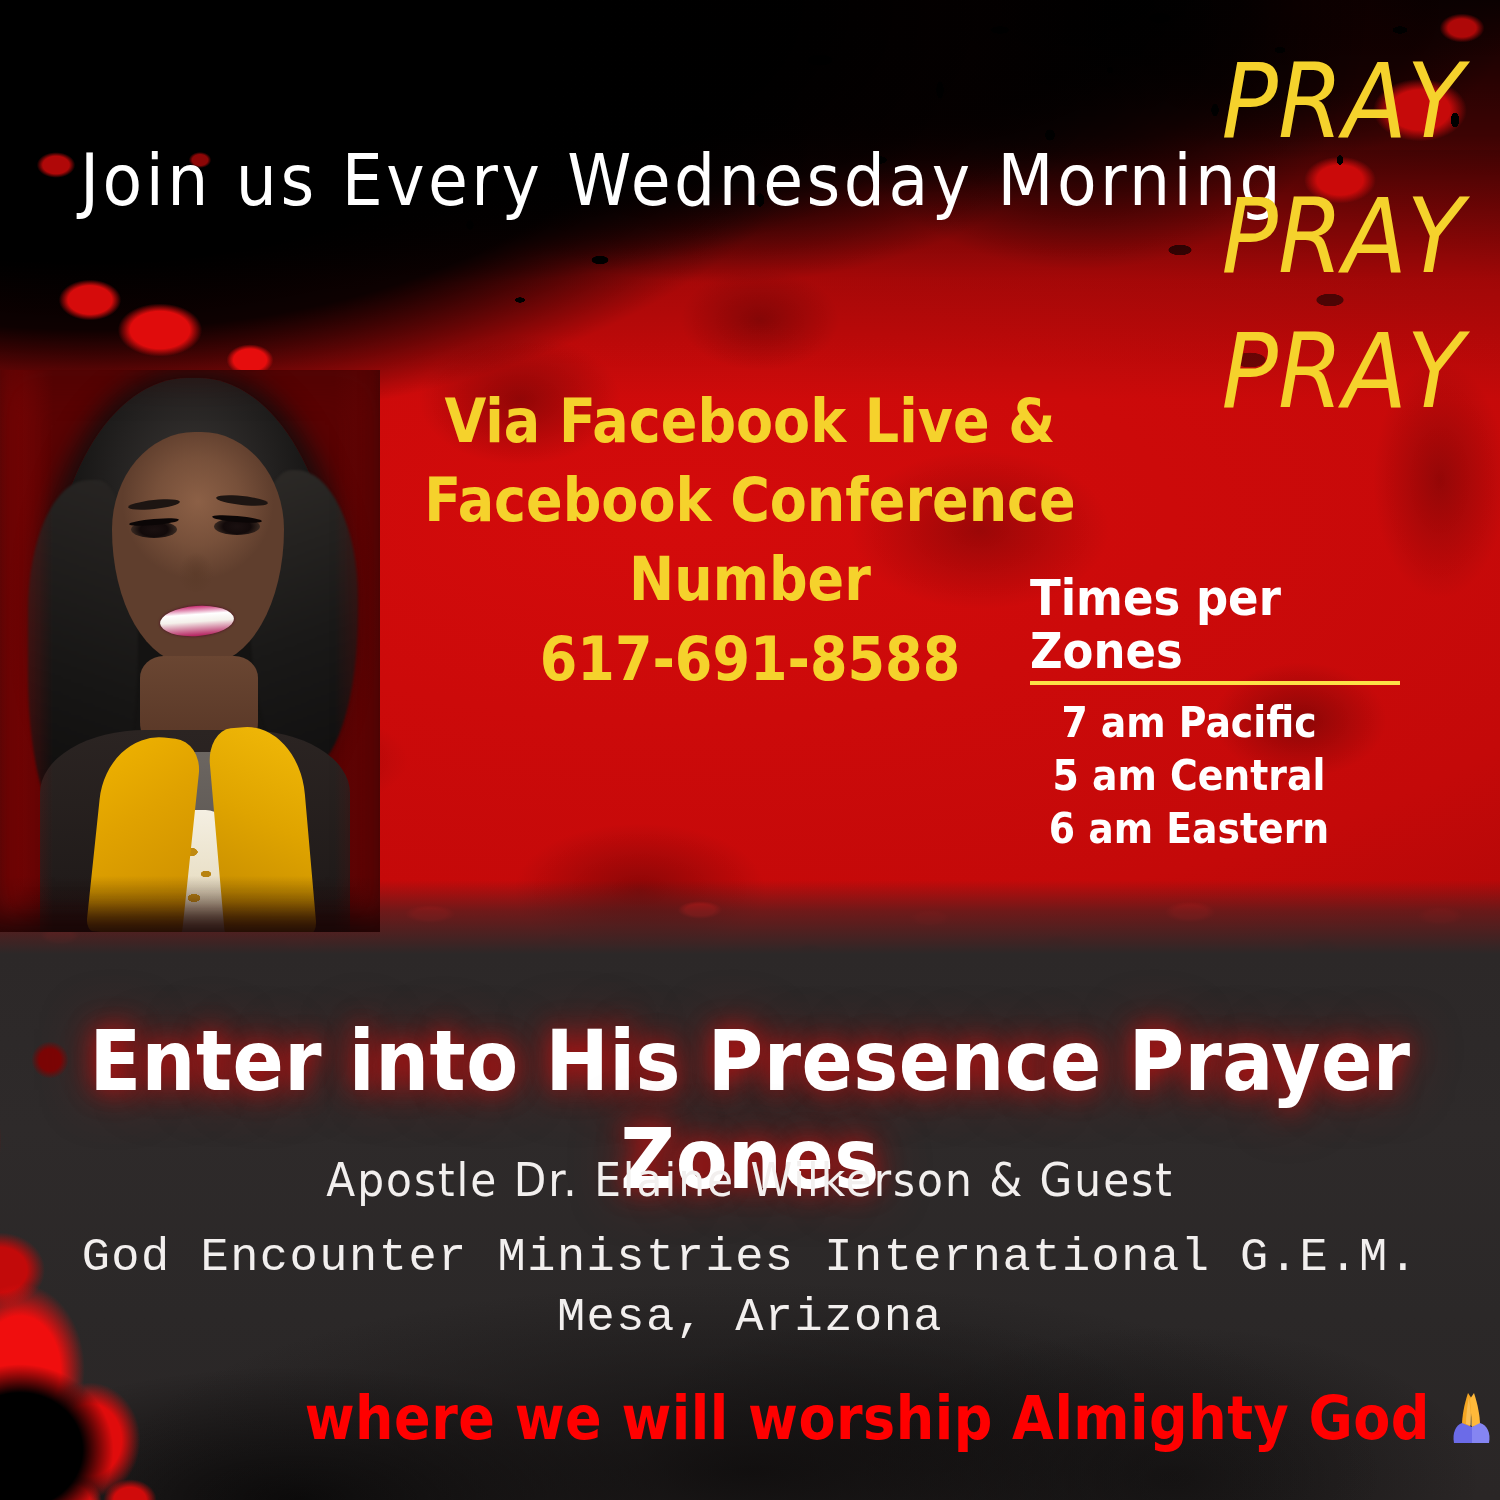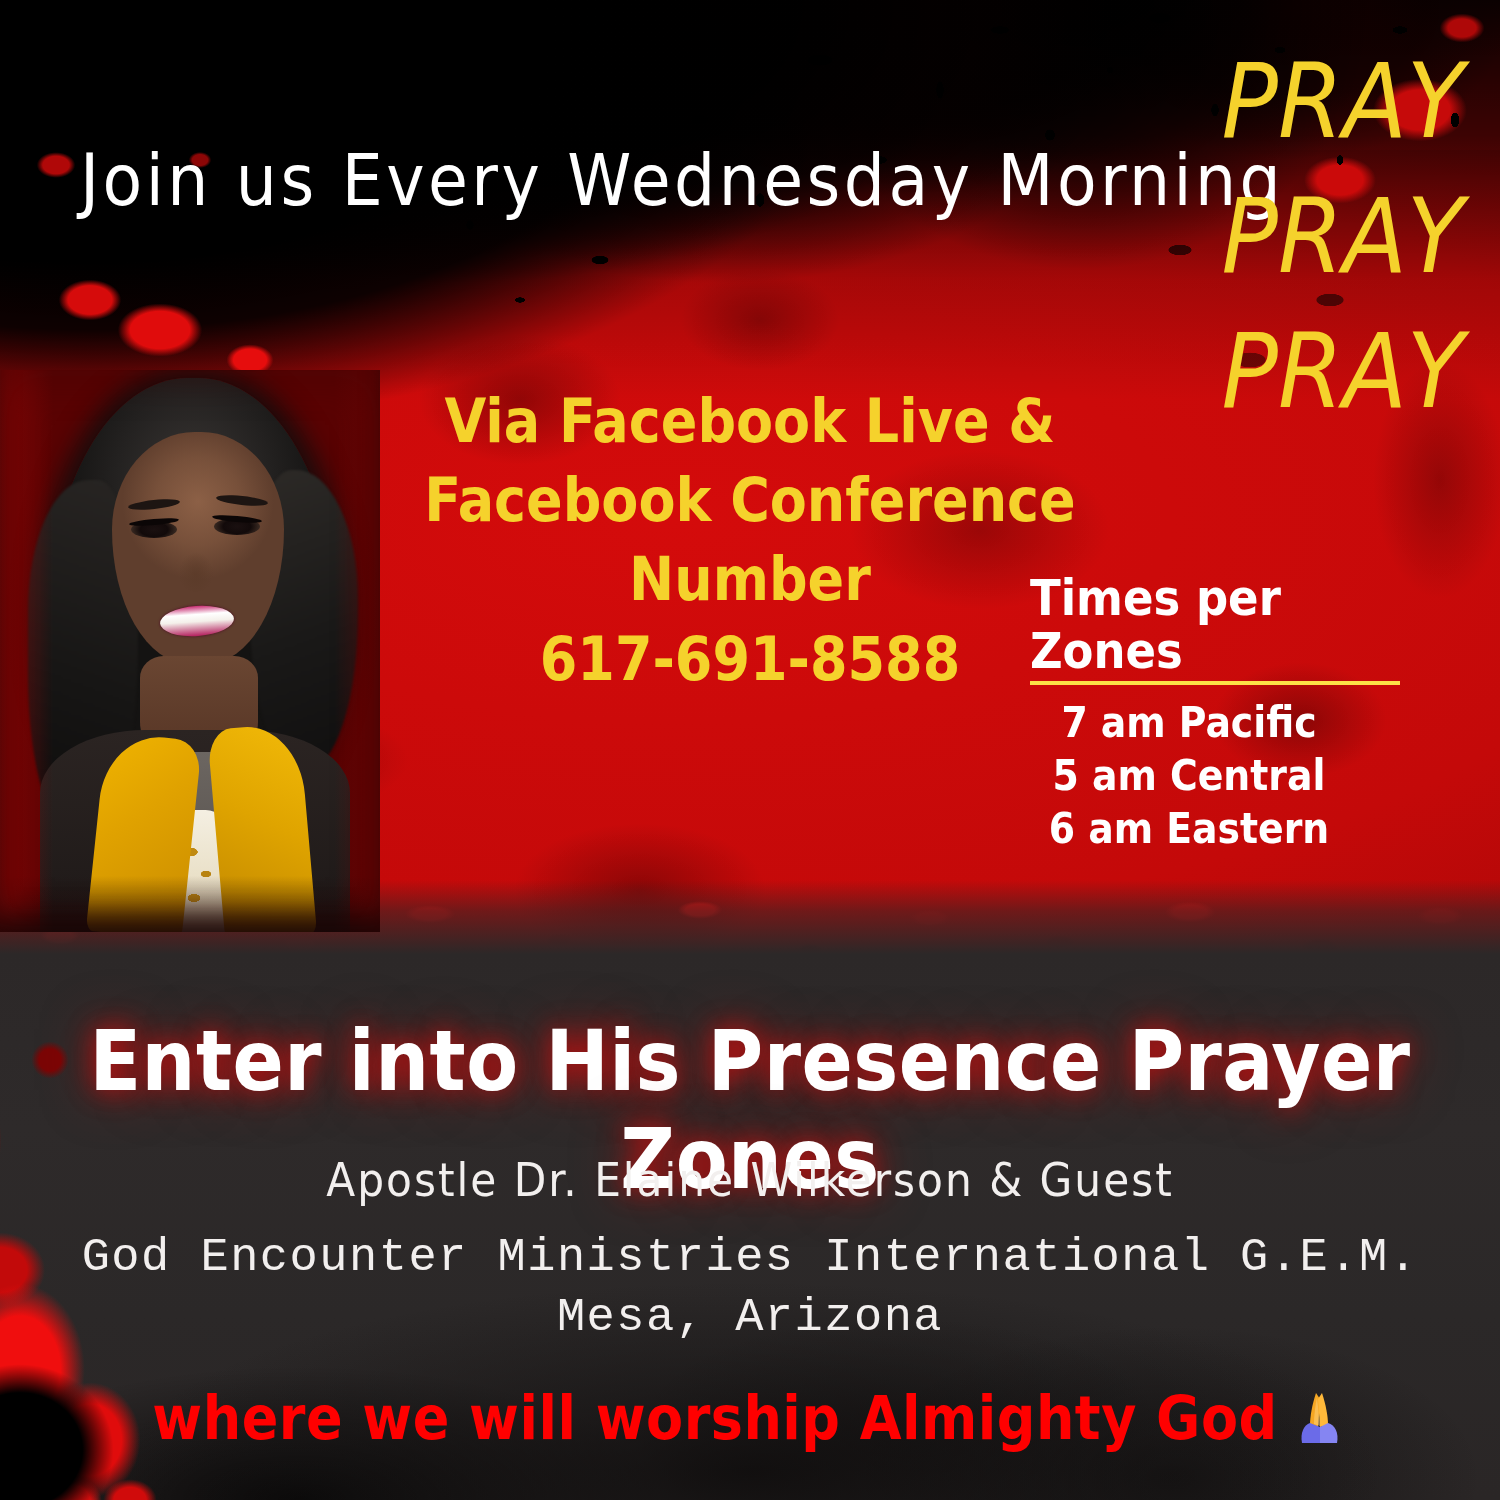--- a/index.html
+++ b/index.html
@@ -406,21 +406,21 @@
     font-size: 47px;
     font-weight: 400;
     letter-spacing: 1.5px;
     line-height: 1.28;
   }
   .subtitle2 .city { display: block; }
 
   .footer {
     left: 0; right: 0;
     top: 1383px;
-    text-align: center;
+    text-align: right;
     color: #FF0000;
     font-family: "Liberation Sans Narrow", "DejaVu Sans Condensed", "Liberation Sans", sans-serif;
     font-size: 60px;
     font-weight: 700;
     letter-spacing: 0.5px;
   }
 
   
   .hands {
     display: inline-block;

